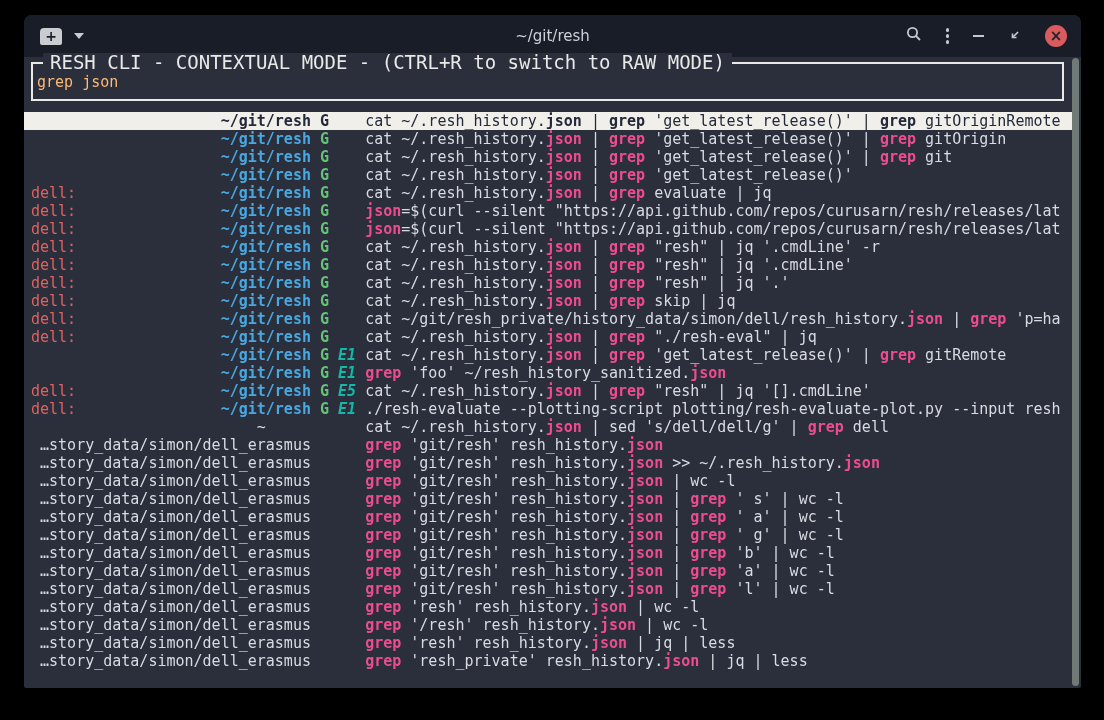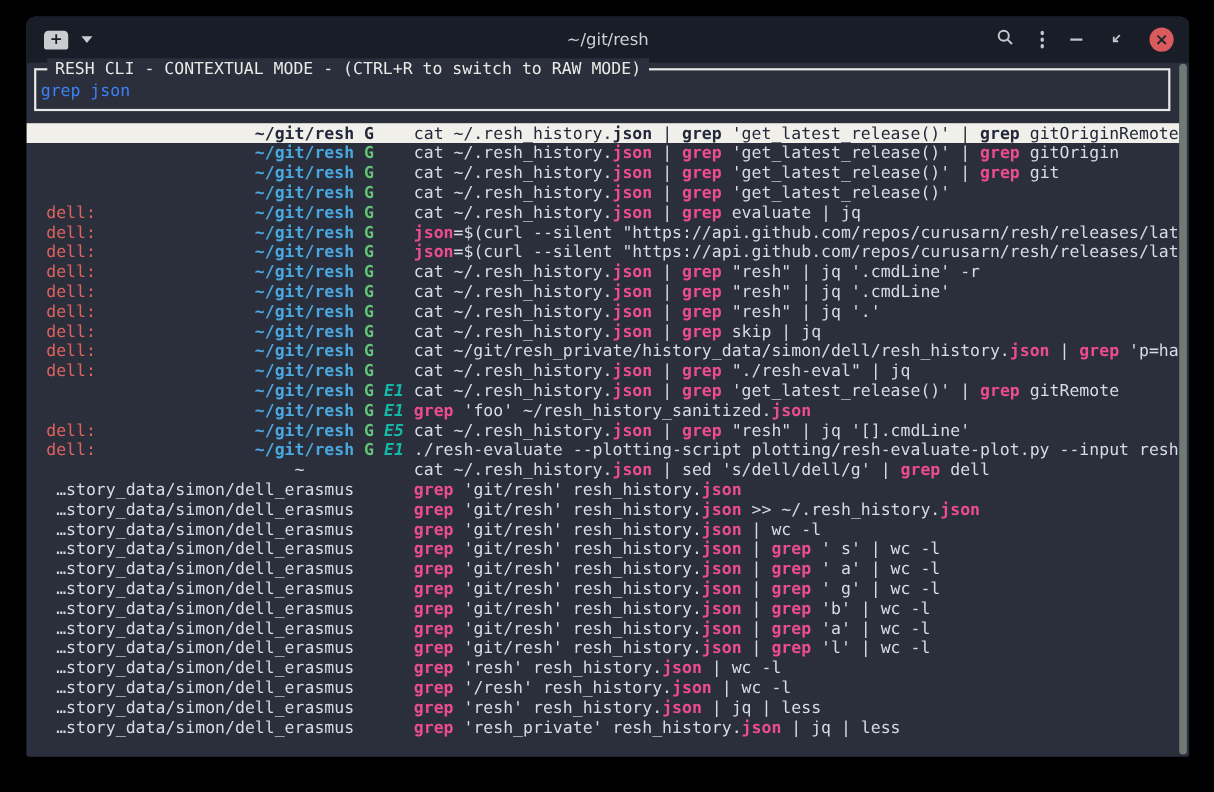--- a/index.html
+++ b/index.html
@@ -30,27 +30,27 @@
   .term {
     position:absolute; top:42px; left:0; right:0; bottom:0;
     font-family:"DejaVu Sans Mono", monospace; font-size:15px;
   }
   .searchbox {
     position:absolute; left:7px; right:17px; top:5px; height:39px;
     border:2px solid #e9e9e7;
   }
   .sb-title {
     position:absolute; top:-11px; left:10px; background:#2b2f3c;
-    padding:0 7px; color:#e9e9e7; font-size:15px; line-height:18px; white-space:pre;
+    padding:0 7px; color:#e9e9e7; font-size:19px; line-height:18px; white-space:pre;
   }
   .sb-input {
-    position:absolute; left:4px; top:9px; color:#3b82f6; white-space:pre; line-height:18px;
+    position:absolute; left:4px; top:9px; color:#fdba74; white-space:pre; line-height:18px;
   }
   .list { position:absolute; top:55px; left:0; width:1048px; }
-  .row { height:18px; line-height:18px; white-space:pre; overflow:hidden; padding-left:18px; color:#d8dbe2; }
+  .row { height:18px; line-height:18px; white-space:pre; overflow:hidden; padding-left:7px; color:#d8dbe2; }
   .row.selected { background:#f0efe9; }
   .row.selected span { color:#23283a !important; }
   .host  { color:#e0625f;margin-top:44px; }
   .path  { color:#49a8e0; font-weight:bold; }
   .pathp { color:#d8dbe2; }
   .fg    { color:#63c478; font-weight:bold; }
   .fe    { color:#14b8a6; font-weight:bold;font-style:italic; }
   .cmd   { color:#d8dbe2; }
   .hl    { color:#ed4c8f; font-weight:bold; }
   .scrollbar {

